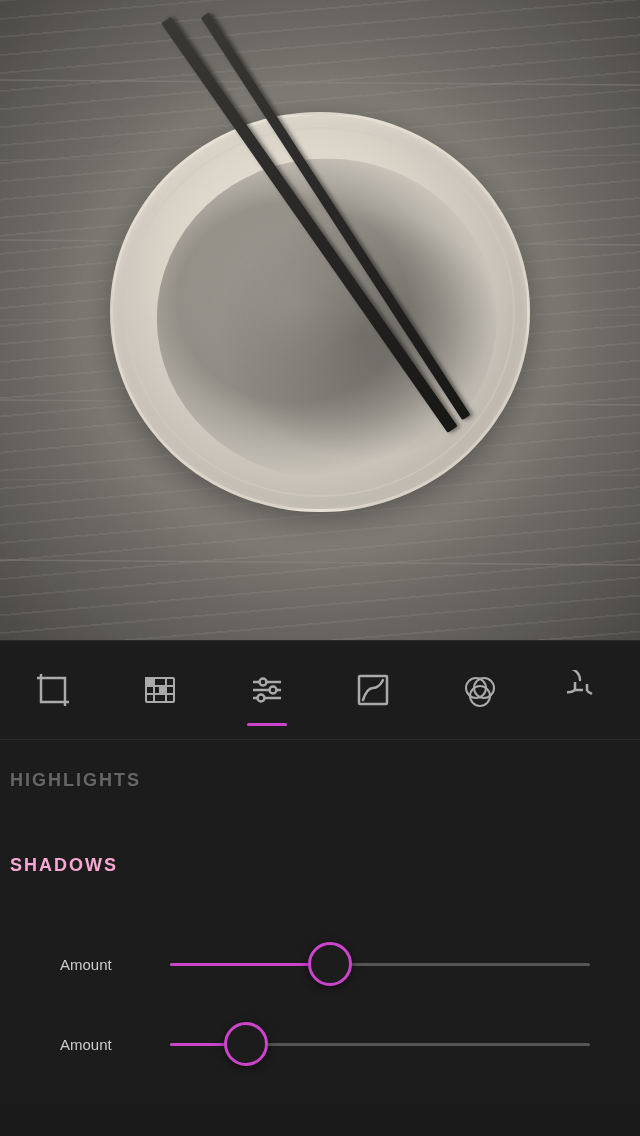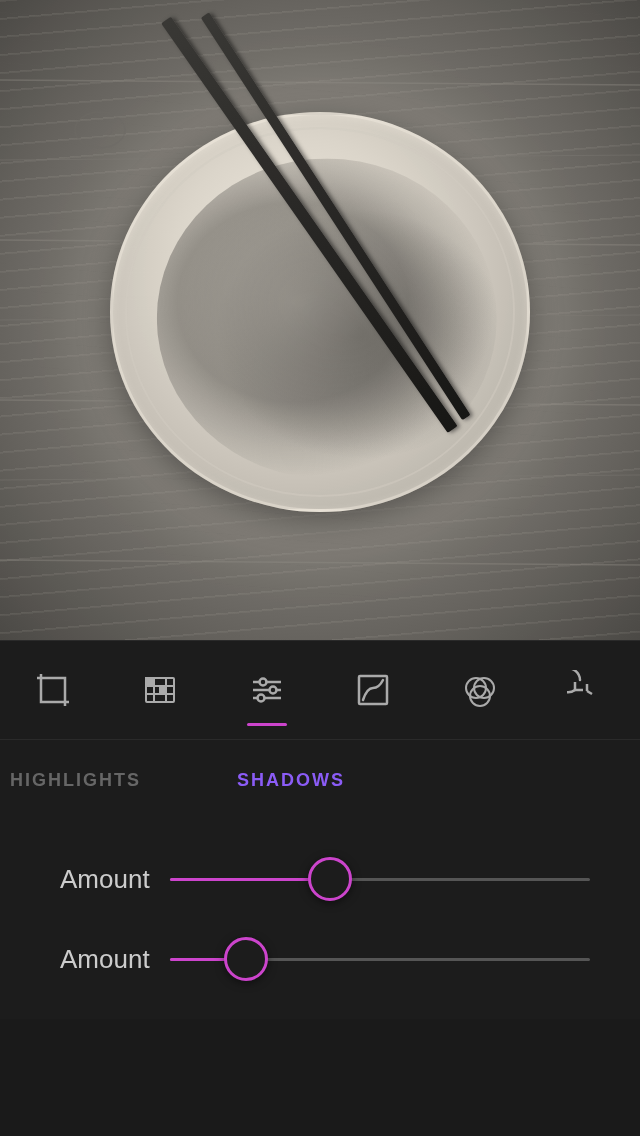--- a/index.html
+++ b/index.html
@@ -161,51 +161,52 @@
     
     .controls-panel {
       width: 640px;
       background: #1c1c1c;
       padding: 30px 0 20px;
     }
 
     
     .tabs {
       display: flex;
-      gap: 76px;
+      gap: 56px;
       margin-bottom: 40px;
+      flex-direction: column;
     }
 
     .tab {
       font-size: 18px;
       font-weight: 600;
       letter-spacing: 2px;
       cursor: pointer;
       padding: 0 10px 8px;
     }
 
     .tab.inactive {
       color: #666;
     }
 
     .tab.active {
-      color: #8b5cf6;
+      color: #f9a8d4;
     }
 
     
     .slider-row {
       display: flex;
       align-items: center;
       padding: 20px 50px 20px 60px;
       gap: 20px;
     }
 
     .slider-label {
       color: #cccccc;
-      font-size: 26px;
+      font-size: 15px;
       font-weight: 400;
       width: 90px;
       flex-shrink: 0;
     }
 
     .slider-track-container {
       flex: 1;
       position: relative;
       height: 40px;
       display: flex;

